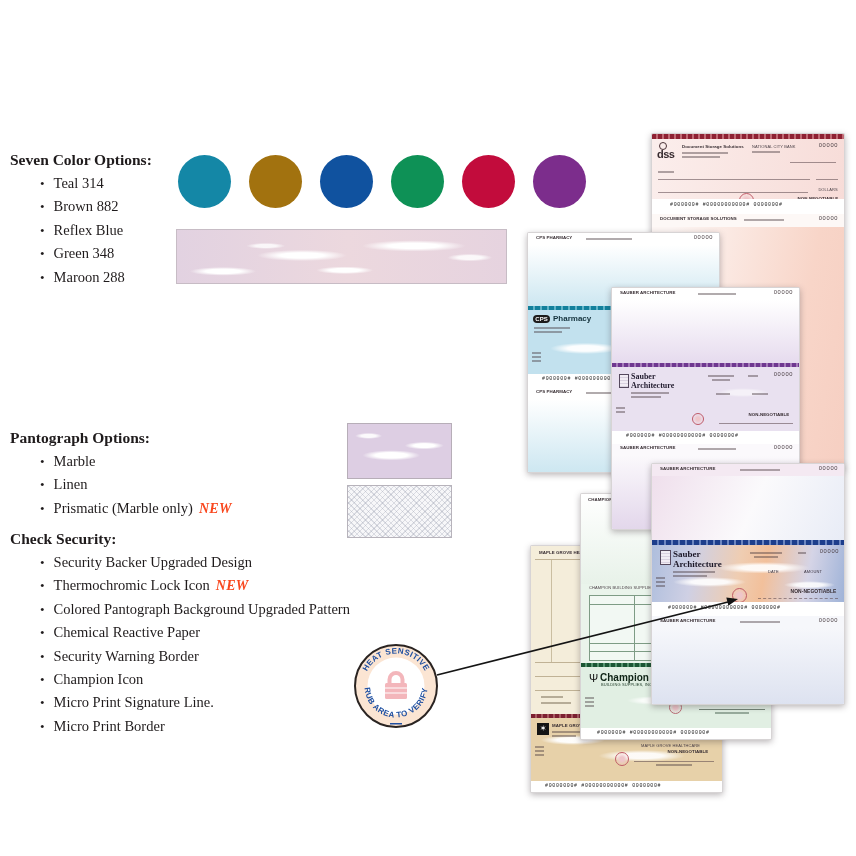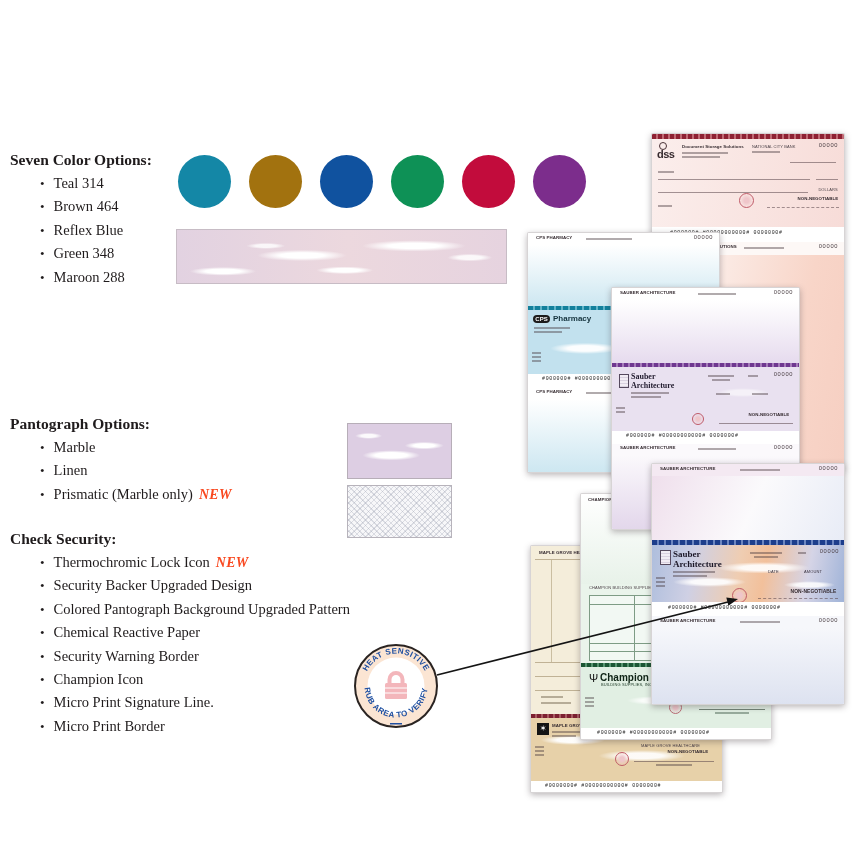--- a/index.html
+++ b/index.html
@@ -52,21 +52,21 @@
   .ln{position:absolute;border-bottom:1px solid rgba(90,70,75,.55);}
   .seal{position:absolute;border-radius:50%;border:1px solid #c05a68;
         background:radial-gradient(circle,#efc6ca 25%,rgba(239,198,202,0) 72%);}
   .bldg{position:absolute;border:1px solid #55495e;
         background:repeating-linear-gradient(180deg,#f1ecf4 0 2px,#d9d1e0 2px 3px);}
   .sec-edge{width:100%;}
   .micr-row{background:#fff;position:relative;}
   .stub-head{position:relative;}
   
   .dss-border{height:5px;background:repeating-linear-gradient(90deg,#8e2133 0 4px,#c06a74 4px 6px);}
-  .dss-body{height:88px;background:linear-gradient(100deg,#fbeeec,#f7dcd8);}
+  .dss-body{height:60px;background:linear-gradient(100deg,#fbeeec,#f7dcd8);}
   .dss-stubfill{background:linear-gradient(100deg,#fdf6f4 8%,#f8d5c8 72%,#f6cfc2 100%);}
   .cps-border{height:4px;background:repeating-linear-gradient(90deg,#13809c 0 5px,#62b4c8 5px 7px);}
   .cps-body{height:64px;background:
       radial-gradient(ellipse 50px 8px at 30% 60%, rgba(255,255,255,.95) 35%, rgba(255,255,255,0) 70%),
       radial-gradient(ellipse 34px 6px at 62% 35%, rgba(255,255,255,.9) 38%, rgba(255,255,255,0) 72%),
       radial-gradient(ellipse 28px 5px at 80% 70%, rgba(255,255,255,.85) 40%, rgba(255,255,255,0) 75%),
       #c2e1ee;}
   .cps-grad{background:linear-gradient(180deg,#ffffff 0%,#cde7f1 100%);}
   .mpl-stub{height:168px;background:#f4edda;}
   .mpl-border{height:4px;background:repeating-linear-gradient(90deg,#7d2030 0 4px,#a85b62 4px 6px);}
@@ -100,55 +100,55 @@
 </style>
 </head>
 <body>
 
 <div id="canvas">
 
   <section class="text-sec" style="top:150px">
     <h2>Seven Color Options:</h2>
     <ul>
       <li><span>Teal 314</span></li>
-      <li><span>Brown 464</span></li>
+      <li><span>Brown 882</span></li>
       <li><span>Reflex Blue</span></li>
       <li><span>Green 348</span></li>
       <li><span>Maroon 288</span></li>
     </ul>
   </section>
 
   <div class="dots">
     <span class="dot" style="background: rgb(20, 135, 166);"></span>
     <span class="dot" style="background: rgb(162, 114, 15);"></span>
     <span class="dot" style="background: rgb(16, 82, 159);"></span>
     <span class="dot" style="background: rgb(14, 145, 86);"></span>
     <span class="dot" style="background: rgb(194, 12, 60);"></span>
     <span class="dot" style="background: rgb(124, 45, 140);"></span>
   </div>
 
   <div class="marble-strip"></div>
 
-  <section class="text-sec" style="top:414px">
+  <section class="text-sec" style="top:428px">
     <h2>Pantograph Options:</h2>
     <ul>
       <li><span>Marble</span></li>
       <li><span>Linen</span></li>
       <li><span>Prismatic (Marble only)</span><span class="new">NEW</span></li>
     </ul>
   </section>
 
   <div class="marble-sw"></div>
   <div class="linen-sw"></div>
 
   <section class="text-sec" style="top:529px">
     <h2>Check Security:</h2>
     <ul>
+      <li><span>Security Backer Upgraded Design</span></li>
       <li><span>Thermochromic Lock Icon</span><span class="new">NEW</span></li>
-      <li><span>Security Backer Upgraded Design</span></li>
       <li><span>Colored Pantograph Background Upgraded Pattern</span></li>
       <li><span>Chemical Reactive Paper</span></li>
       <li><span>Security Warning Border</span></li>
       <li><span>Champion Icon</span></li>
       <li><span>Micro Print Signature Line.</span></li>
       <li><span>Micro Print Border</span></li>
     </ul>
   </section>
 
   <div class="page" style="left:651px;top:133px;width:194px;height:337px;z-index:1">

